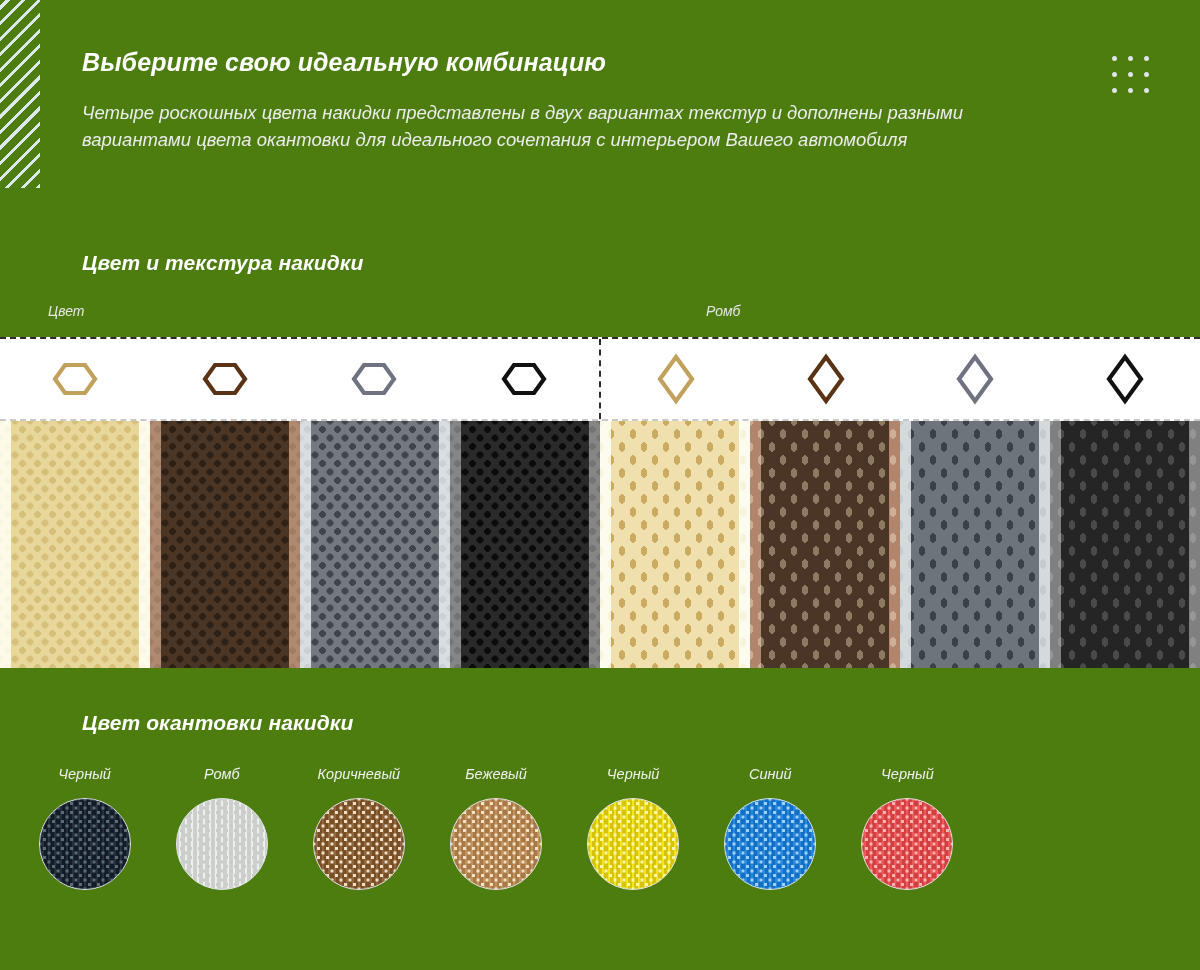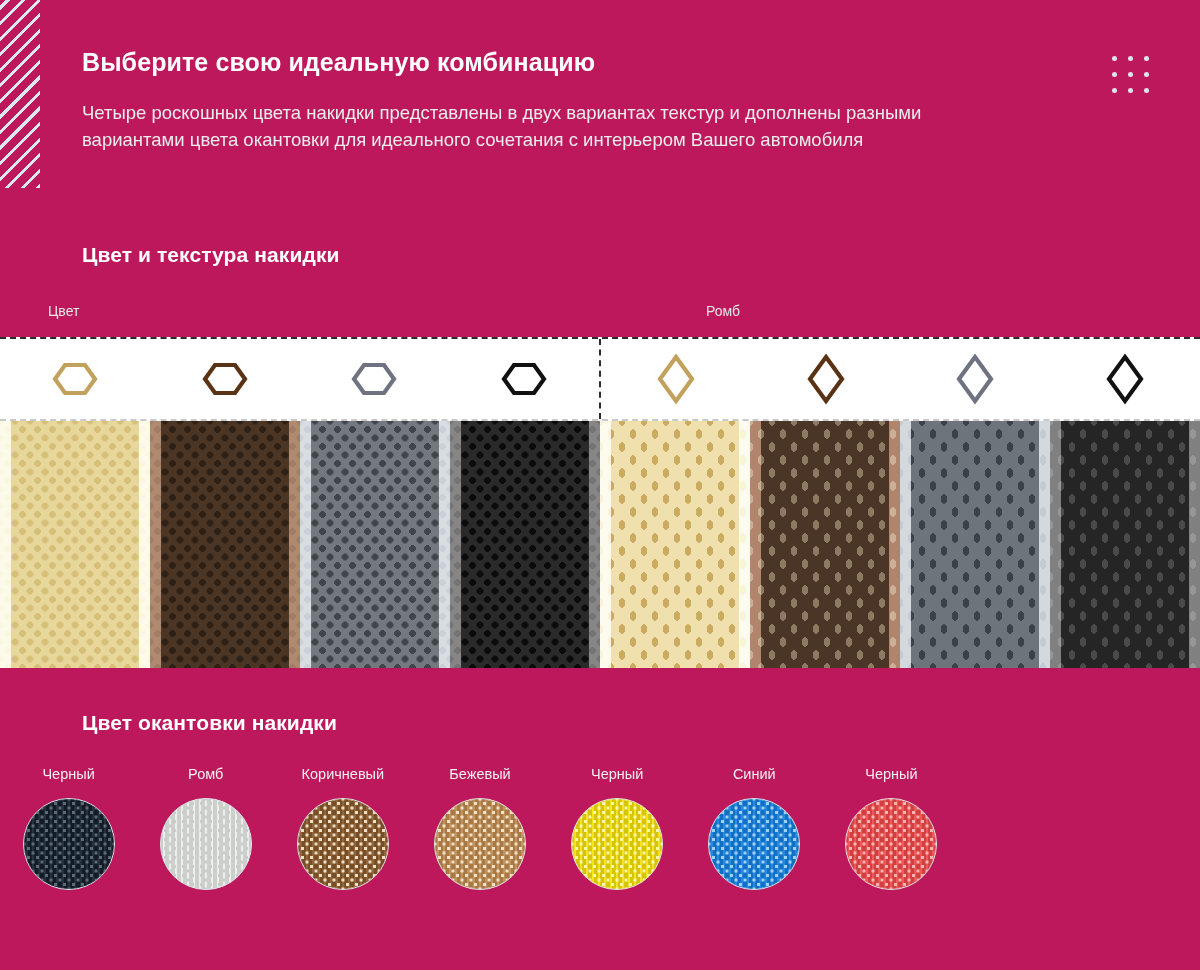--- a/index.html
+++ b/index.html
@@ -2,21 +2,21 @@
 <html><head>
 <meta charset="utf-8">
 <style>
   html,body{margin:0;padding:0;}
   body{
     width:1200px;height:970px;
     background:#2b2b2b;
     font-family:"Liberation Sans","DejaVu Sans",sans-serif;
     overflow:hidden;position:relative;
   }
-  .page{position:relative;width:1200px;height:970px;background:#be185d;overflow:hidden;}
+  .page{position:relative;width:1200px;height:970px;background:#4d7c0f;overflow:hidden;font-style:italic;}
 
   
   .stripes{
     position:absolute;left:0;top:0;width:40px;height:188px;
     background:repeating-linear-gradient(
       -45deg,
       #dde7ee 0px, #dde7ee 3px,
       rgba(0,0,0,0) 3px, rgba(0,0,0,0) 11px);
     pointer-events:none;
   }
@@ -39,21 +39,21 @@
   }
   .subtitle{
     font-size:18.5px;color:#ececec;line-height:1.48;margin:0;font-weight:400;
     max-width:900px;
   }
 
   
   .h2{
     position:absolute;font-size:21px;font-weight:700;color:#ffffff;letter-spacing:.1px;
   }
-  #h2-texture{left:82px;top:243px;}
+  #h2-texture{left:82px;top:251px;}
   #h2-piping{left:82px;top:711px;}
 
   
   .tex-labels{position:absolute;left:0;top:303px;width:1200px;height:24px;}
   .tex-labels span{
     position:absolute;font-size:14px;color:#e7e7e7;font-weight:400;
   }
   #lab-sota{left:48px;}
   #lab-romb{left:666px;margin-left:40px;}
 
@@ -94,21 +94,21 @@
     background-size:15px 17px,15px 17px,100% 100%;
     background-position:0 0,7.5px 8.5px,0 0;
   }
   .dia-pat{
     background-size:22px 26px,22px 26px,100% 100%;
     background-position:0 0,11px 13px,0 0;
   }
 
   
   .piping-row{
-    position:absolute;left:0;top:766px;width:960px;
+    position:absolute;left:16px;top:766px;width:960px;
     display:flex;
   }
   .piping-item{
     flex:1 1 0;display:flex;flex-direction:column;align-items:center;
   }
   .piping-label{
     font-size:14.5px;color:#f0f0f0;margin-bottom:16px;white-space:nowrap;font-weight:400;
   }
   .piping-swatch{
     width:92px;height:92px;border-radius:50%;

